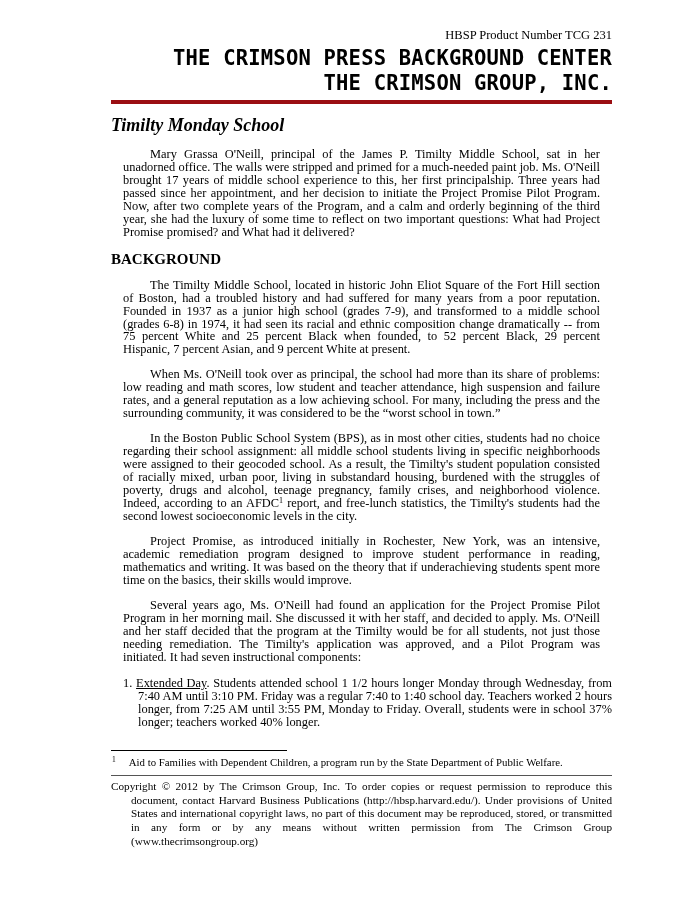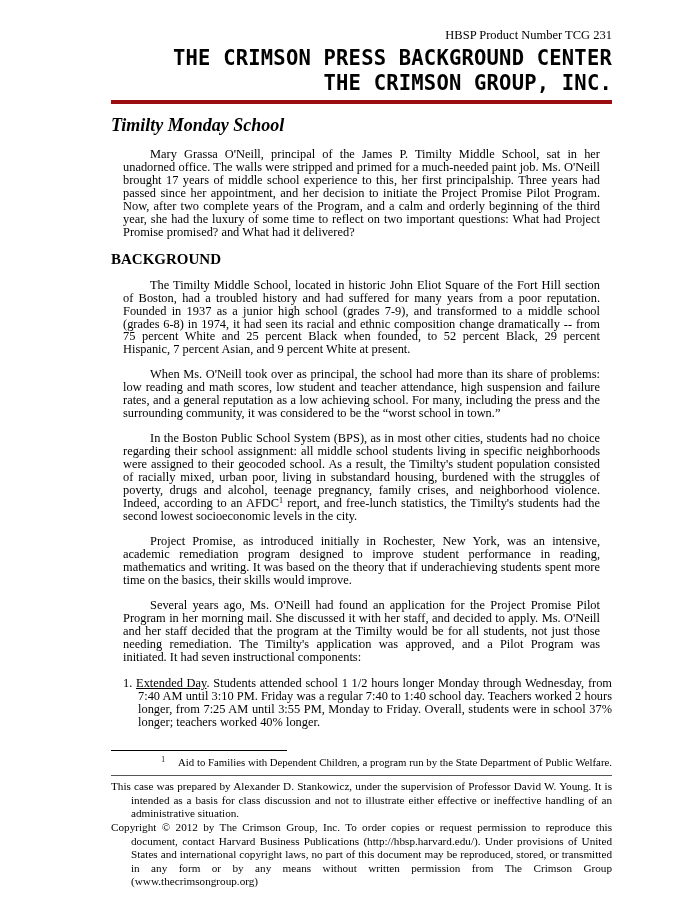--- a/index.html
+++ b/index.html
@@ -53,21 +53,21 @@
     text-align: justify;
   }
   .u { text-decoration: underline; margin-top: 37px; }
 
   
   .footnote-block { margin-top: 21px; }
   .fn-rule { width: 176px; border-top: 1.5px solid #000; }
   .footnote {
     margin: 2px 0 0 0;
     font-size: 10.8px; line-height: 13px;
-    padding-left: 20px; text-indent: -19px; text-align: right;
+    padding-left: 20px; text-indent: -19px;
   }
   .footnote sup { font-size: 7.5px; vertical-align: 4px; margin-right: 13px; }
 
   
   .footer-rule { border-top: 1.5px solid #555; margin-top: 6px; }
   .footer { margin-top: 4px; }
   .footer p {
     margin: 0;
     font-size: 11.2px; line-height: 13.6px;
     text-align: justify;
@@ -106,17 +106,16 @@
 
   </div>
 
   <div class="footnote-block">
     <div class="fn-rule"></div>
     <p class="footnote"><sup>1</sup><span>Aid to Families with Dependent Children, a program run by the State Department of Public Welfare.</span></p>
   </div>
 
   <div class="footer-rule"></div>
   <div class="footer">
-    <p>This case was prepared by Alexander D. Stankowicz, under the supervision of Professor David W. Young. It is intended as a basis for class discussion and not to illustrate either effective or ineffective handling of an administrative situation.</p>
     <p>Copyright © 2012 by The Crimson Group, Inc. To order copies or request permission to reproduce this document, contact Harvard Business Publications (http://hbsp.harvard.edu/). Under provisions of United States and international copyright laws, no part of this document may be reproduced, stored, or transmitted in any form or by any means without written permission from The Crimson Group (www.thecrimsongroup.org)</p>
   </div>
 
 </div>
 
 </body></html>

